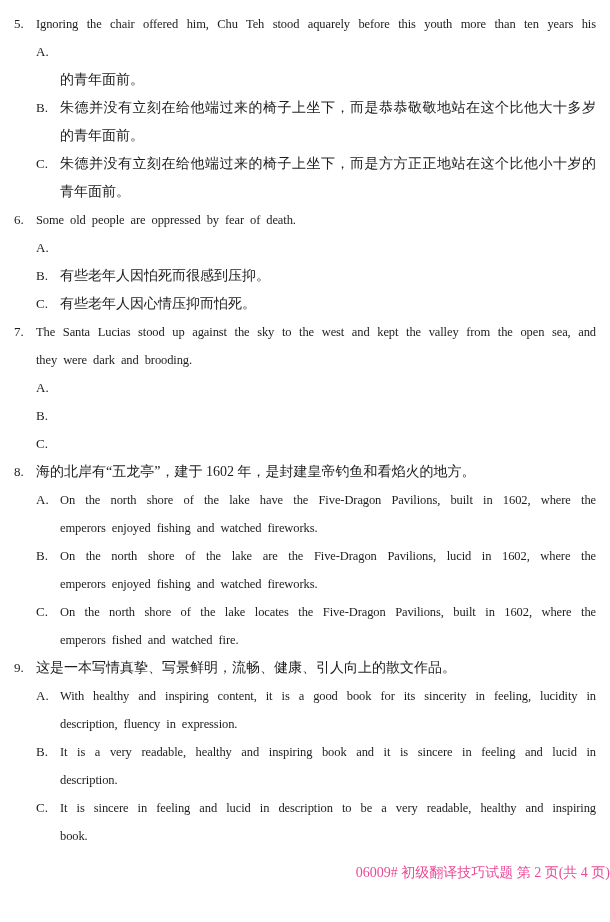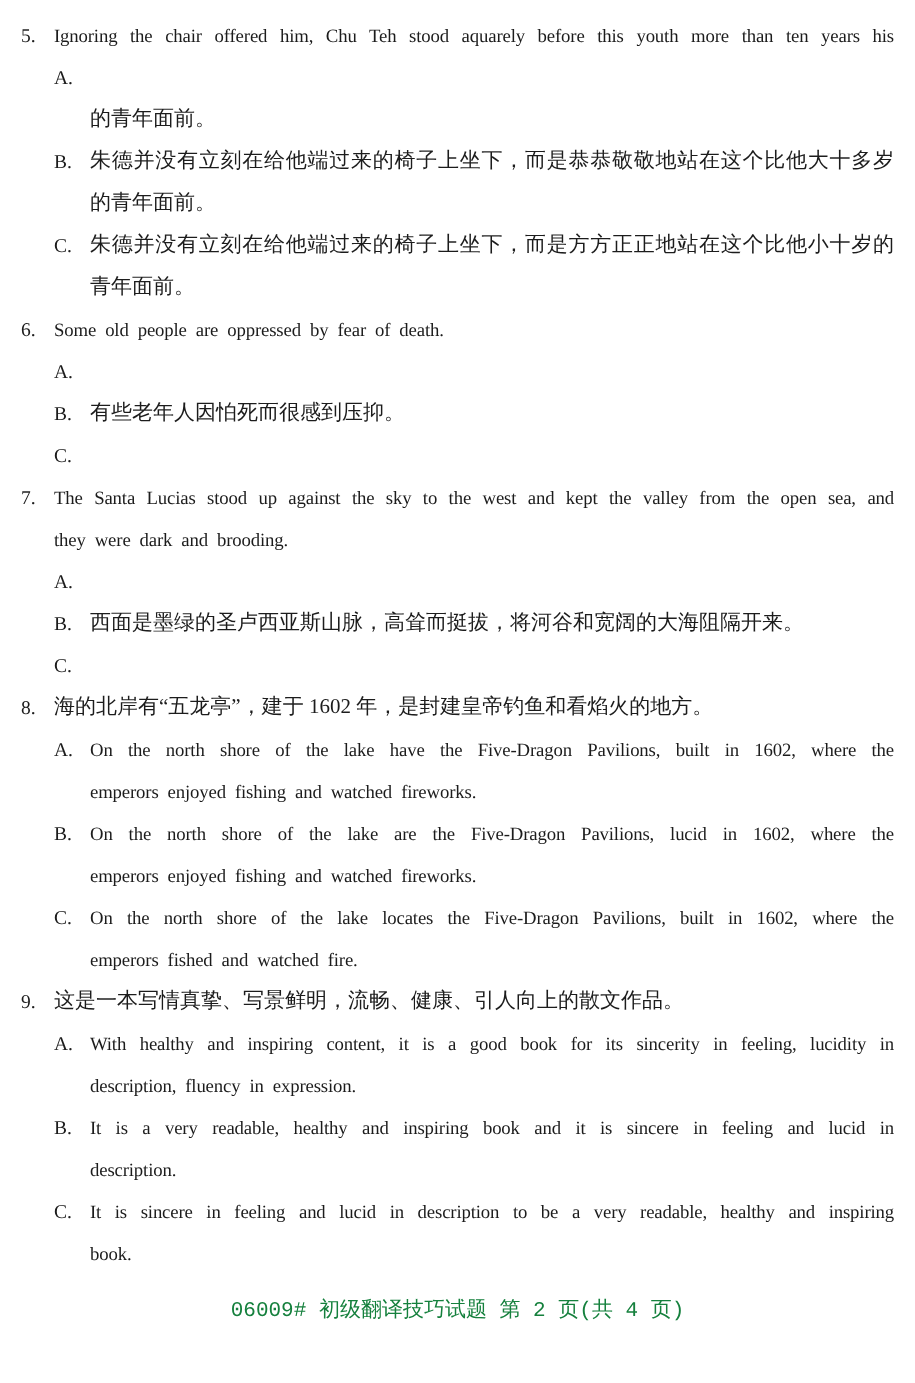--- a/index.html
+++ b/index.html
@@ -51,24 +51,24 @@
     position: absolute;
     left: 36px;
     top: 0;
     font-family: "Liberation Serif", serif;
     font-size: 13px;
     letter-spacing: 0;
     word-spacing: normal;
   }
   .footer {
     margin-top: 14px;
-    text-align: center;
-    font-family: Liberation Mono, monospace;
+    text-align: right;
+    font-family: Liberation Serif, serif;
     font-size: 14px;
-    color: #15803d;
+    color: #ec4899;
   }
 </style>
 </head>
 <body>
 
 <div id="page">
 
   <div class="q">
     <div class="line stem-line en fill">
       <span class="qnum">5.</span>
@@ -97,35 +97,35 @@
     </div>
     <div class="line opt-line zh">
       <span class="olab">A.</span>
     </div>
     <div class="line opt-line zh">
       <span class="olab">B.</span>
       <span>有些老年人因怕死而很感到压抑。</span>
     </div>
     <div class="line opt-line zh">
       <span class="olab">C.</span>
+      <span>有些老年人因心情压抑而怕死。</span>
     </div>
   </div>
 
   <div class="q">
     <div class="line stem-line en fill">
       <span class="qnum">7.</span>
       <span>The Santa Lucias stood up against the sky to the west and kept the valley from the open sea, and</span>
     </div>
     <div class="line stem-line en">they were dark and brooding.</div>
     <div class="line opt-line zh">
       <span class="olab">A.</span>
     </div>
     <div class="line opt-line zh">
       <span class="olab">B.</span>
-      <span>西面是墨绿的圣卢西亚斯山脉，高耸而挺拔，将河谷和宽阔的大海阻隔开来。</span>
     </div>
     <div class="line opt-line zh">
       <span class="olab">C.</span>
     </div>
   </div>
 
   <div class="q">
     <div class="line stem-line zh">
       <span class="qnum">8.</span>
       <span>海的北岸有“五龙亭”，建于 1602 年，是封建皇帝钓鱼和看焰火的地方。</span>

